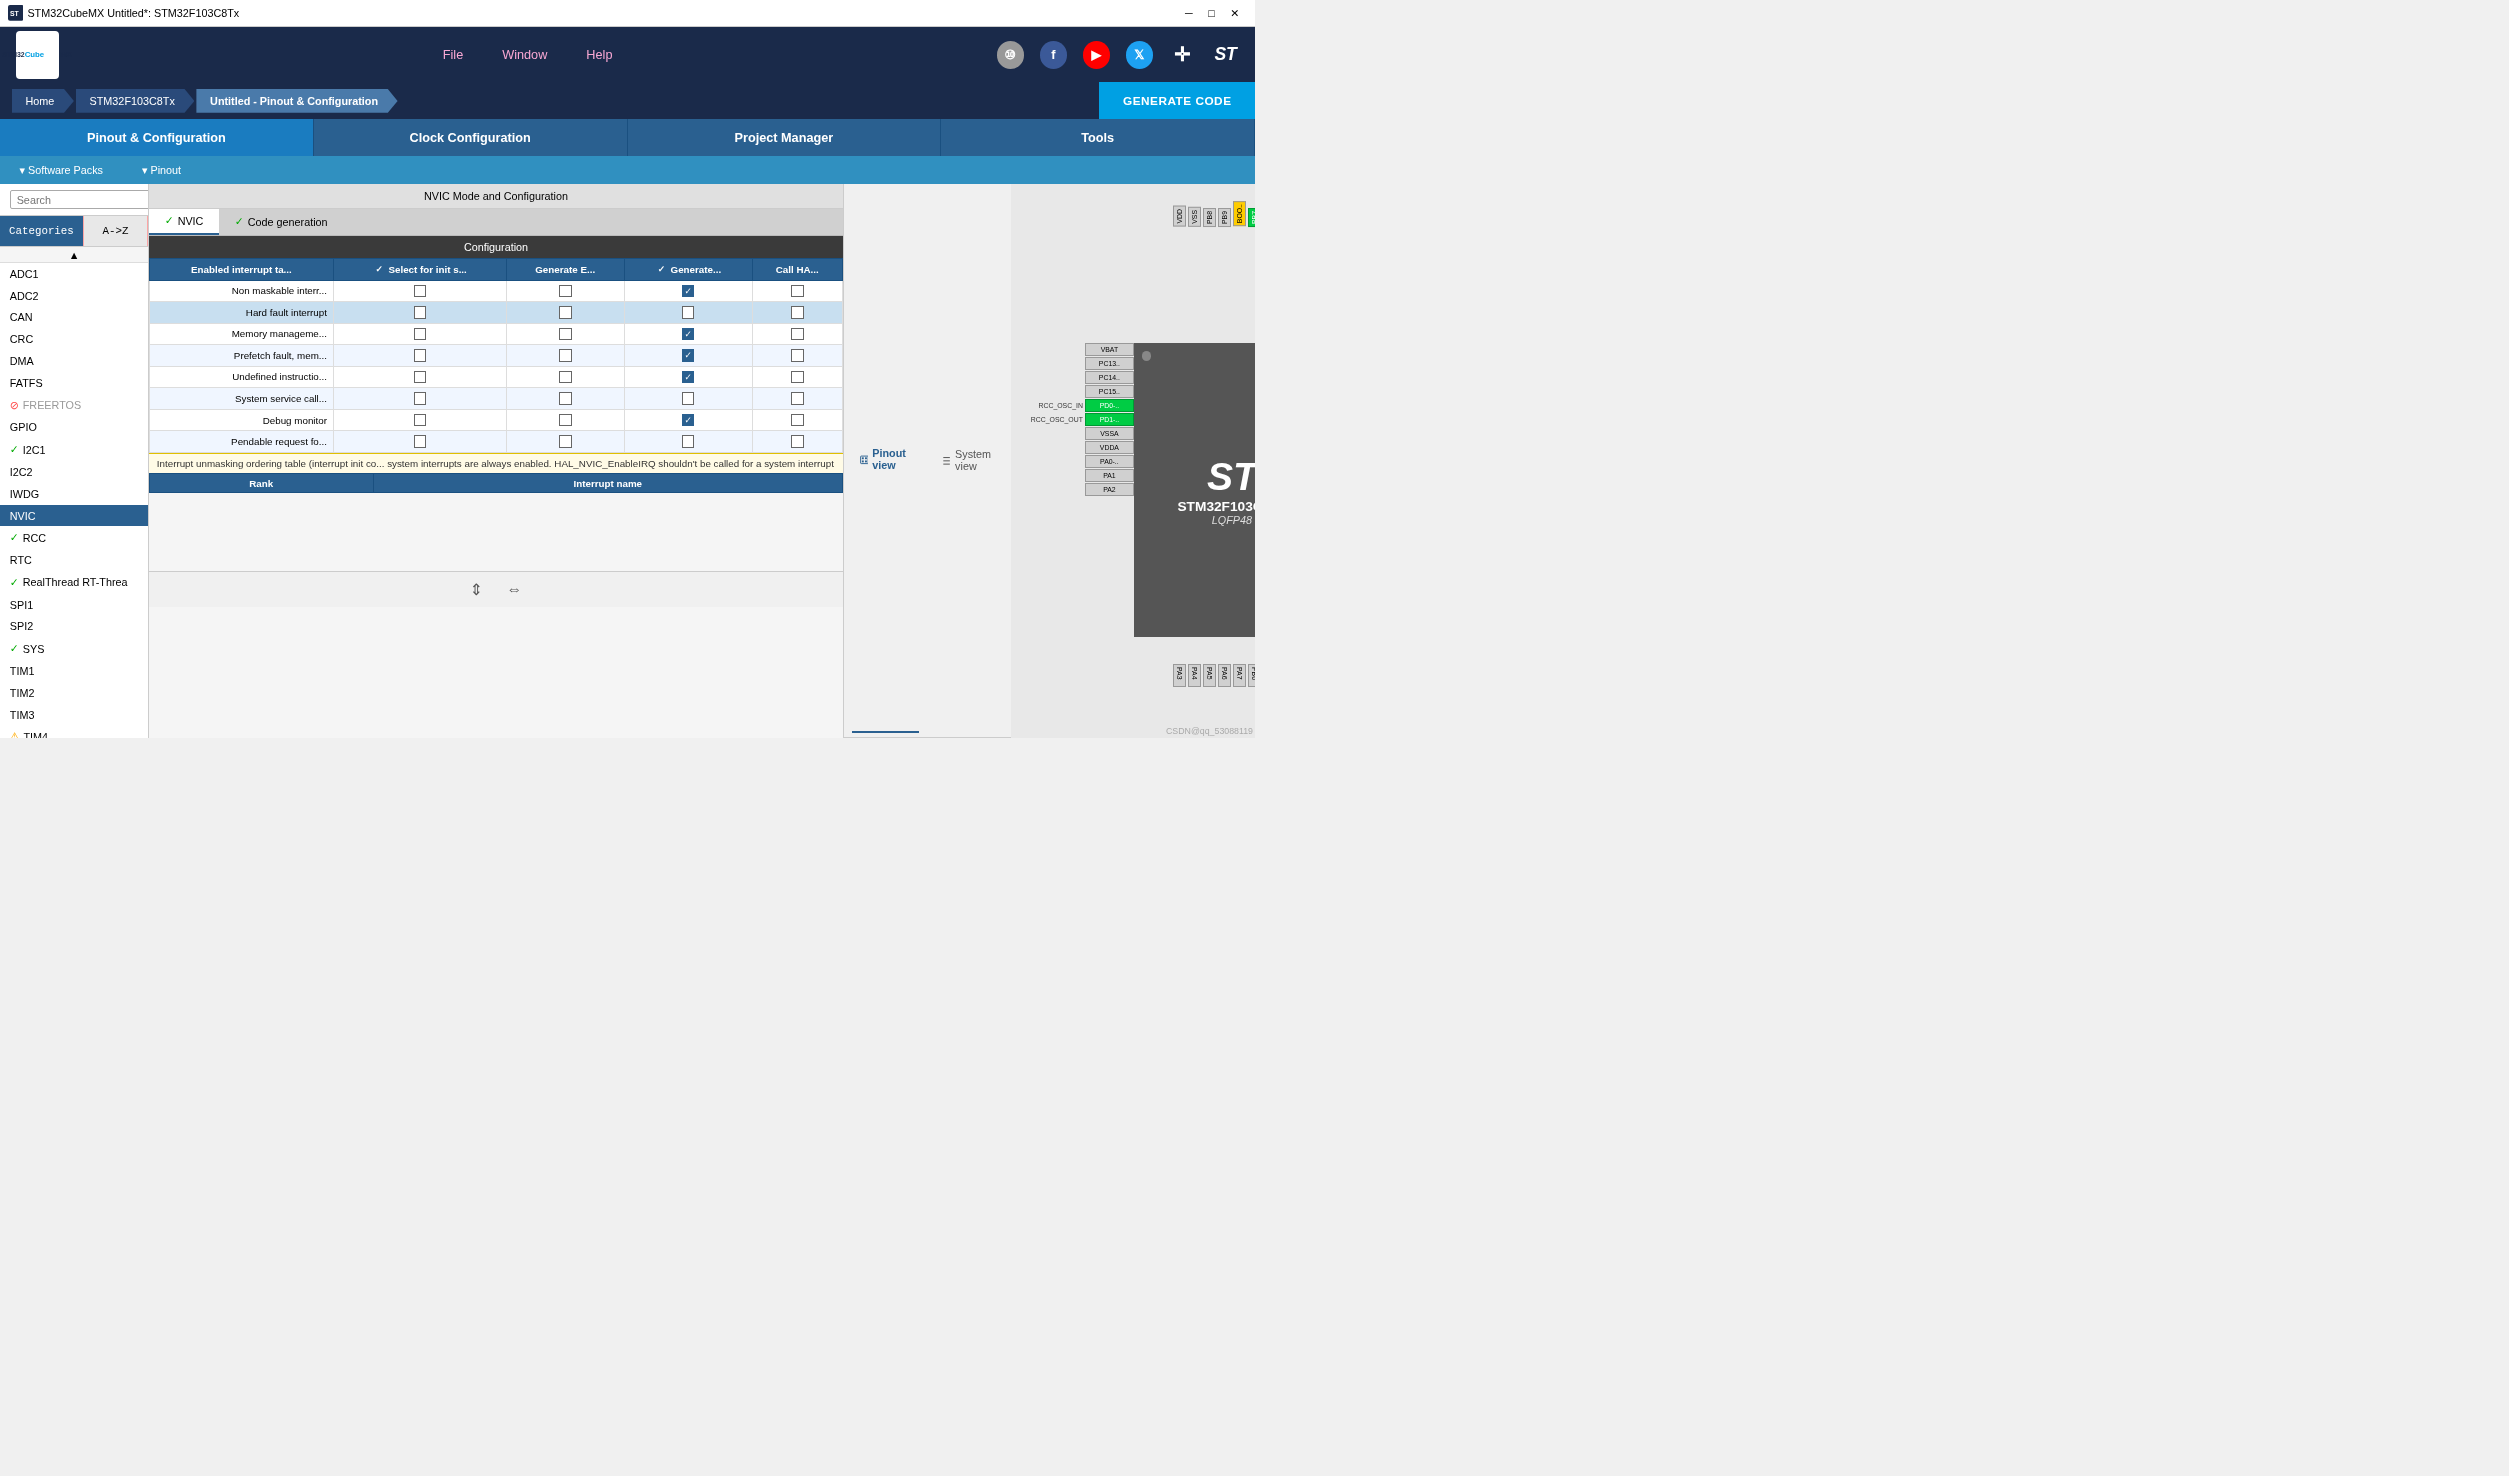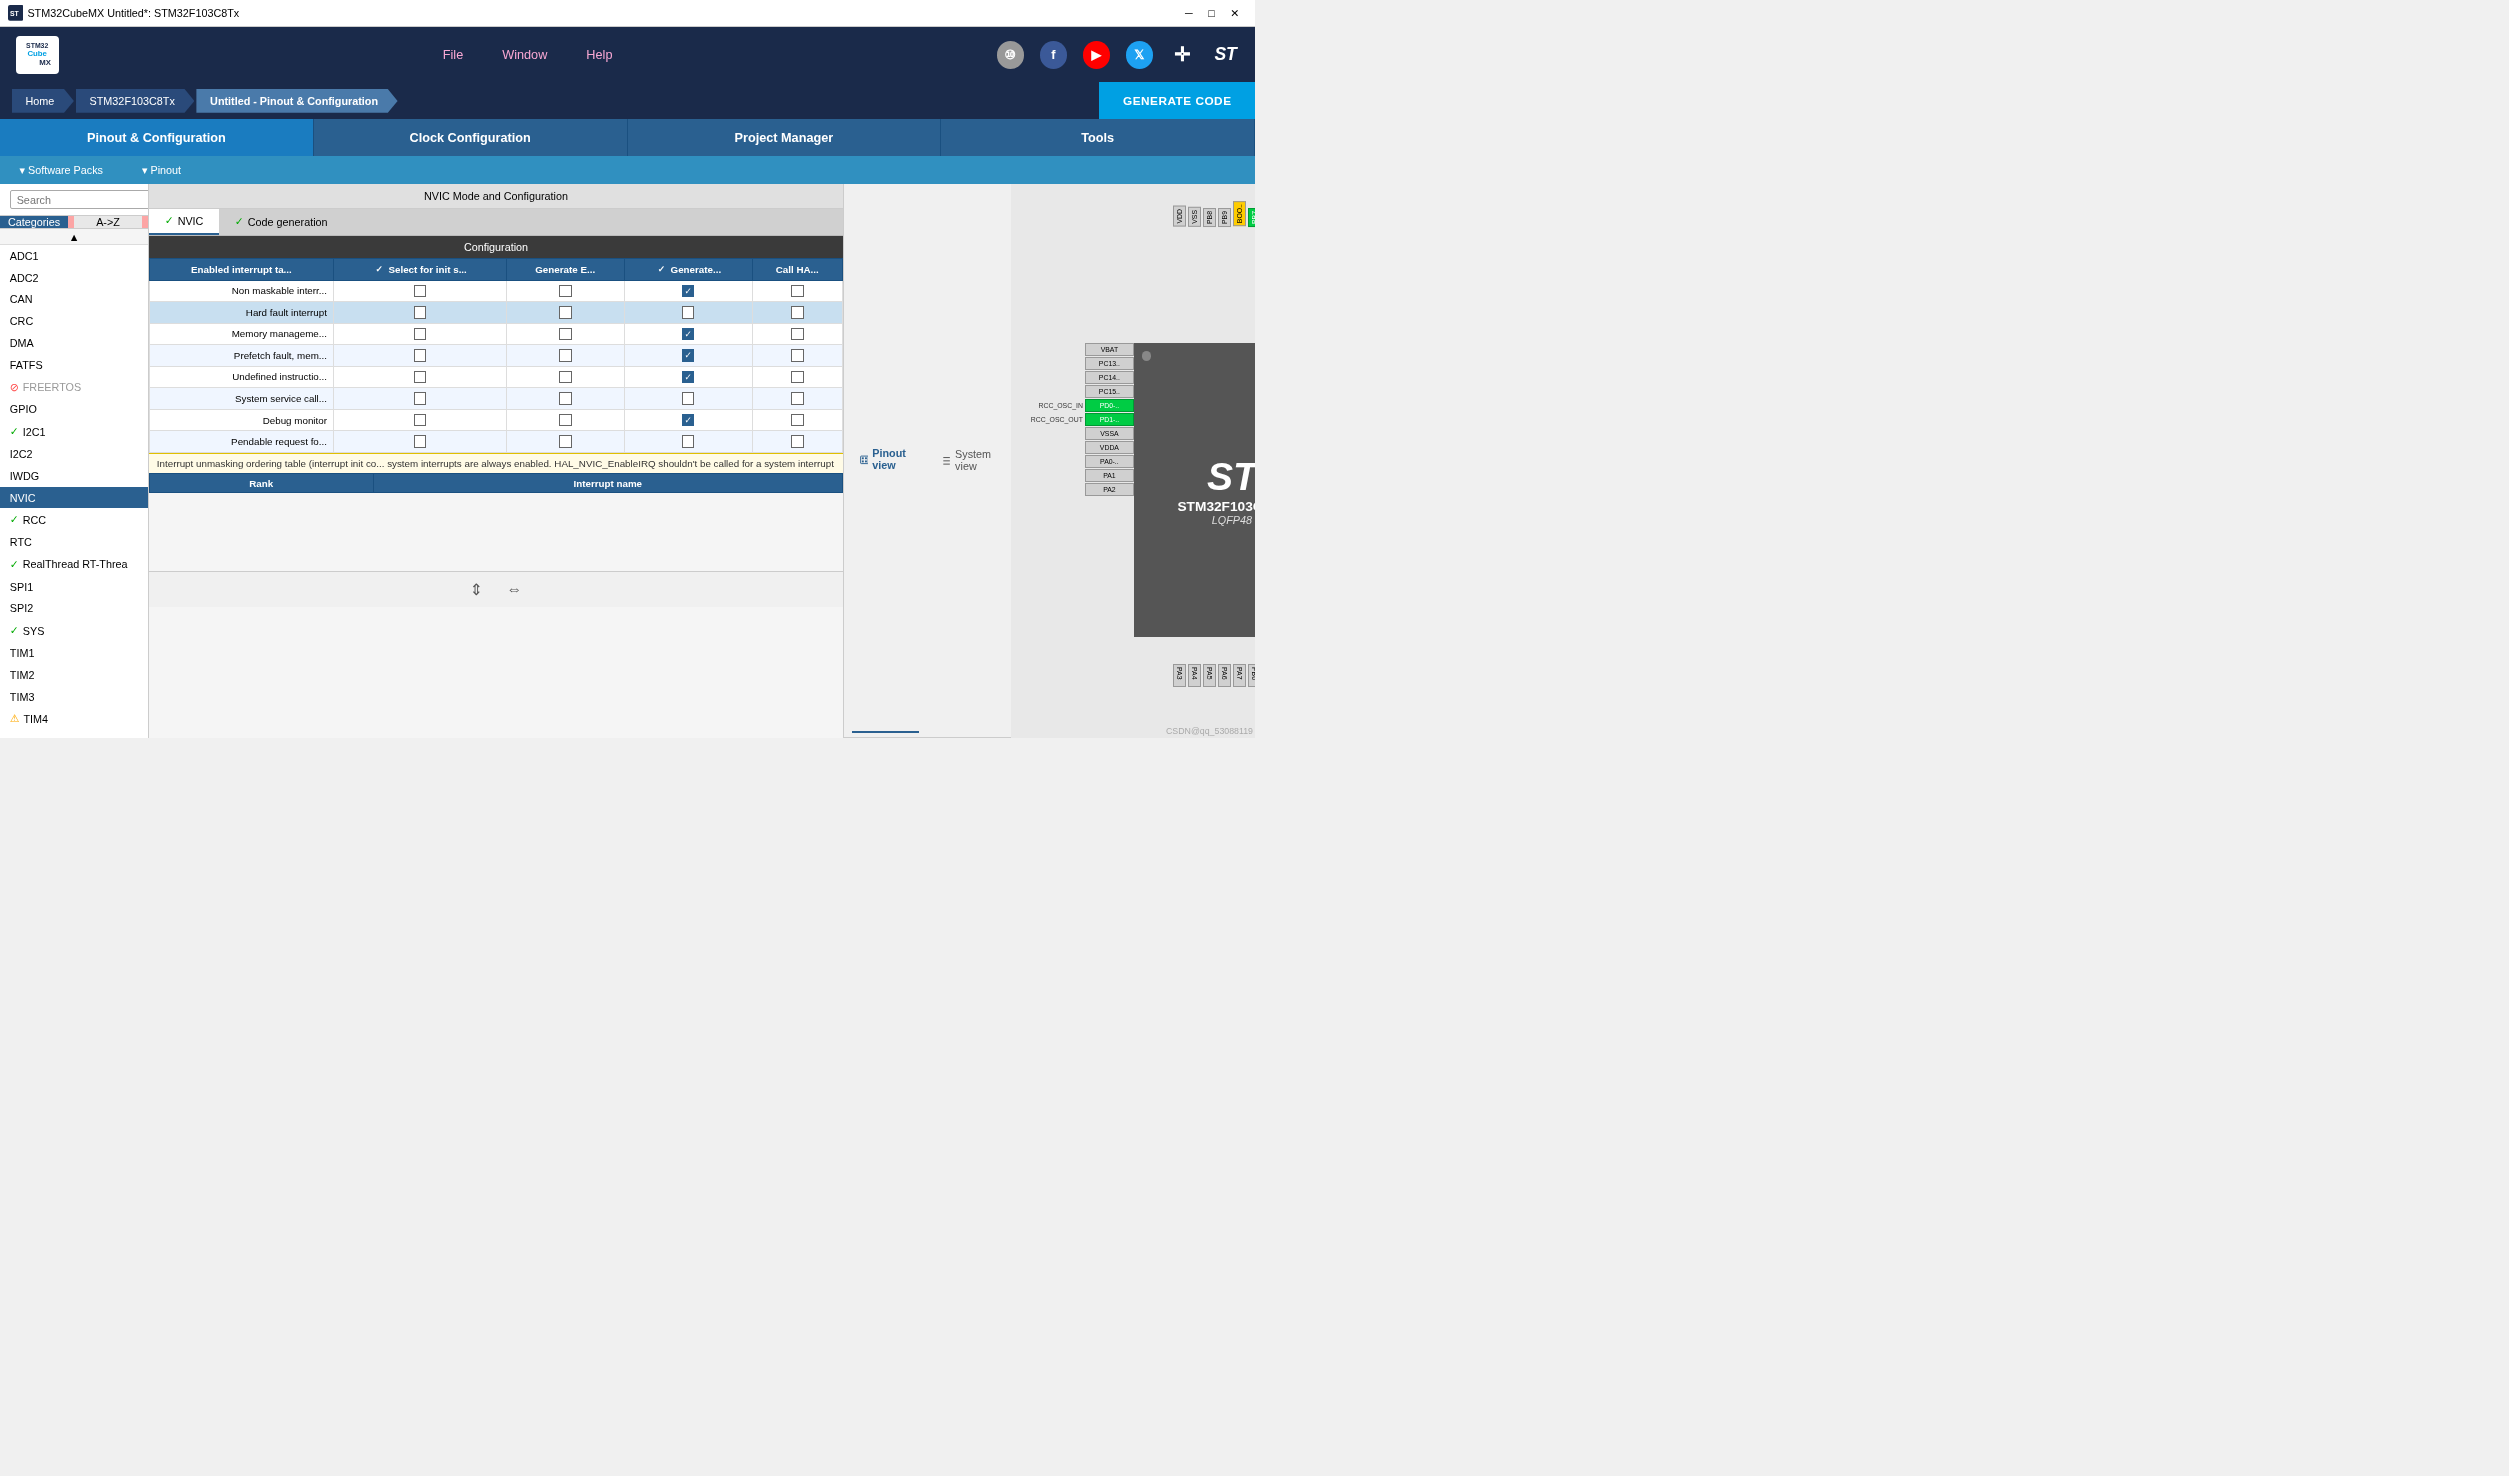--- a/index.html
+++ b/index.html
@@ -20,25 +20,25 @@
     .menubar {
       background: #1a2a4a;
       height: 55px;
       display: flex;
       align-items: center;
       padding: 0 15.7px;
       gap: 59px;
     }
     .menubar-logo { display: flex; align-items: center; }
     .logo-box {
-      width: 43px; height: 38px;
+      width: 43px; height: 48px;
       background: #fff;
       border-radius: 3.9px;
       display: flex; align-items: center; justify-content: center;
-      flex-direction: column;
+      flex-direction: row;
       font-size: 7.8px; font-weight: bold; color: #1a2a4a;
     }
     .logo-stm { font-size: 6.9px; font-weight: bold; color: #1a2a4a; }
     .logo-cube { font-size: 7.8px; color: #00a0e3; font-weight: bold; }
     .logo-mx { font-size: 7.8px; color: #1a2a4a; font-weight: bold; padding-left: 16px; }
     .menubar-items { display: flex; gap: 39px; flex: 1; justify-content: center; }
     .menubar-item { color: #f9a8d4; cursor: pointer; font-size: 12.7px; }
     .menubar-icons { display: flex; gap: 15.7px; align-items: center; }
     .social-icon { width: 27.4px; height: 27.4px; border-radius: 50%; display: flex; align-items: center; justify-content: center; font-weight: bold; font-size: 12.7px; cursor: pointer; }
     .icon-circle { background: #999; color: #fff; }
@@ -148,27 +148,28 @@
       padding: 2px;
       font-size: 9.8px;
       border-radius: 2px;
     }
     .sidebar-buttons {
       display: flex;
       border-bottom: 1px solid #ccc;
     }
     .sidebar-btn {
       flex: 1;
-      padding: 0;
+      padding: 9px;
       text-align: center;
       font-size: 10.8px;
       cursor: pointer;
       background: #e8e8e8;
       border: none;
-      border-right: 6px solid #fca5a5;
+      border-right: 1px solid #fca5a5;
+      font-family: Liberation Mono, monospace;
     }
     .sidebar-btn.active { background: #2a6090; color: #fff; }
     .sidebar-scroll-btn {
       width: 100%;
       height: 15.7px;
       display: flex;
       align-items: center;
       justify-content: center;
       background: #f5f5f5;
       cursor: pointer;

